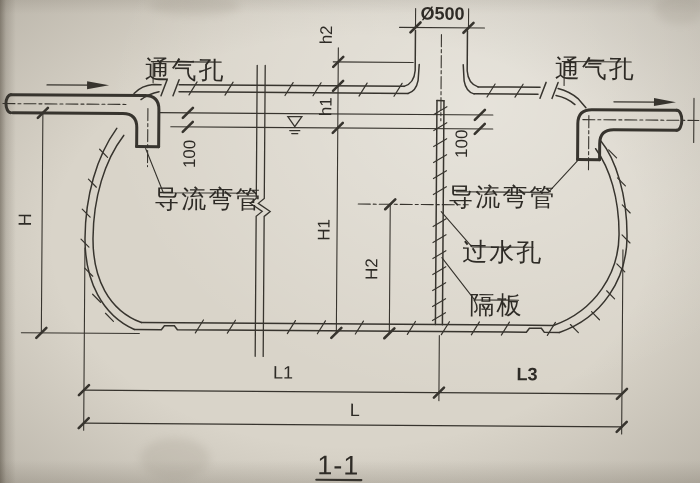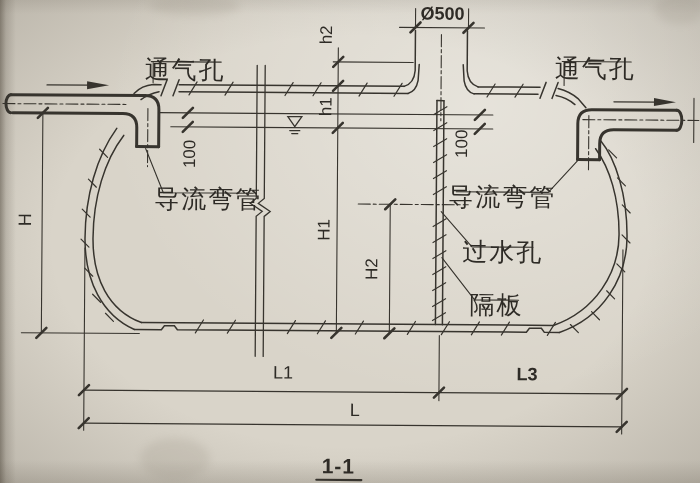--- a/index.html
+++ b/index.html
@@ -15,21 +15,21 @@
   }
   #canvas{position:absolute;left:0;top:0;width:700px;height:483px;
     transform:rotate(0.4deg);transform-origin:350px 240px;}
   svg{position:absolute;left:0;top:0;}
   .lbl{position:absolute;transform:translate(-50%,-50%);
        color:#2e2b26;white-space:nowrap;line-height:1;}
   .rot{transform:translate(-50%,-50%) rotate(-90deg);}
   .cjk{font-size:25px;letter-spacing:2px;margin-top:20px;}
   .dim{font-size:17px;}
   .big{font-size:18px;}
-  .sec{font-size:21px;font-weight:bold;letter-spacing:1px;}
+  .sec{font-size:27px;font-weight:normal;letter-spacing:1px;}
   .smudge{position:absolute;border-radius:50%;filter:blur(4px);opacity:.16;
           background:#8a8274;pointer-events:none;}
 </style>
 </head>
 <body>
 
 <div id="photo">
   <div class="smudge" style="left:150px;top:-4px;width:90px;height:20px;"></div>
   <div class="smudge" style="left:655px;top:-6px;width:50px;height:30px;"></div>
   <div class="smudge" style="left:140px;top:438px;width:70px;height:42px;"></div>

